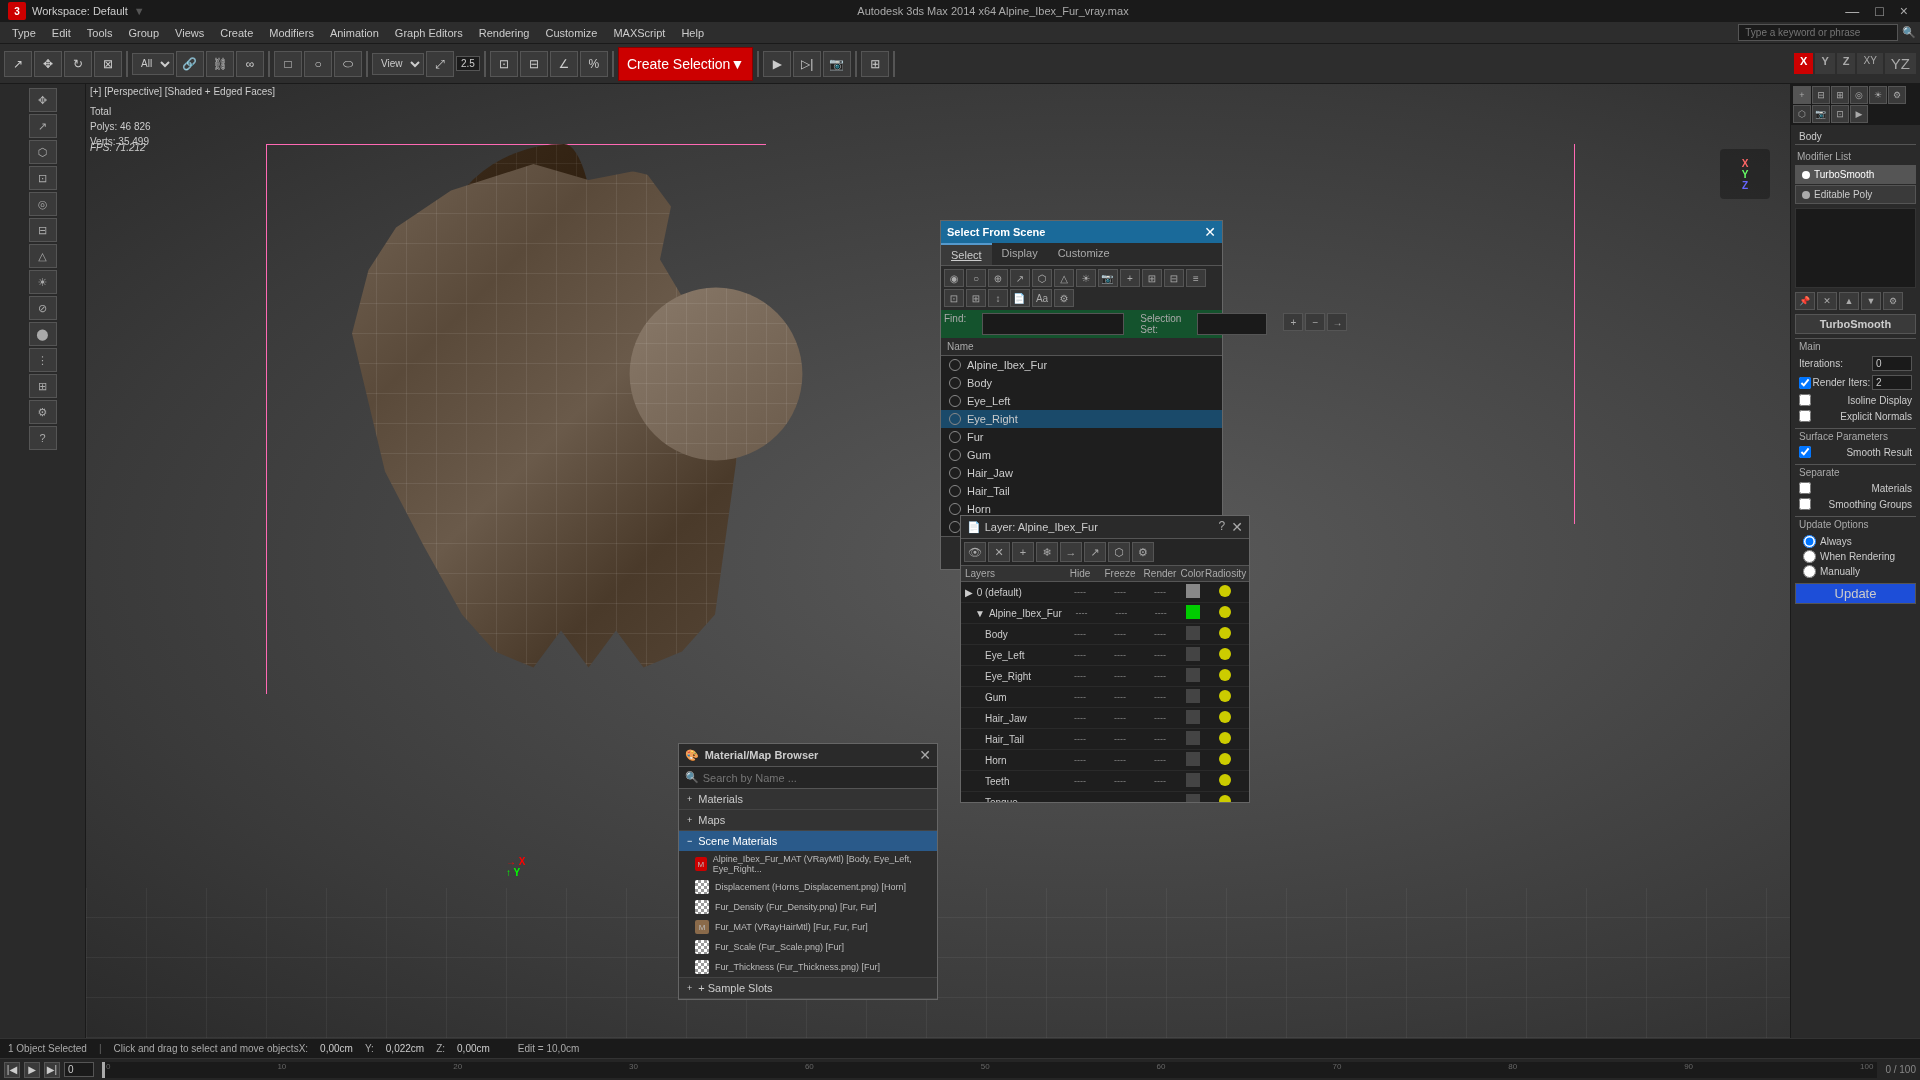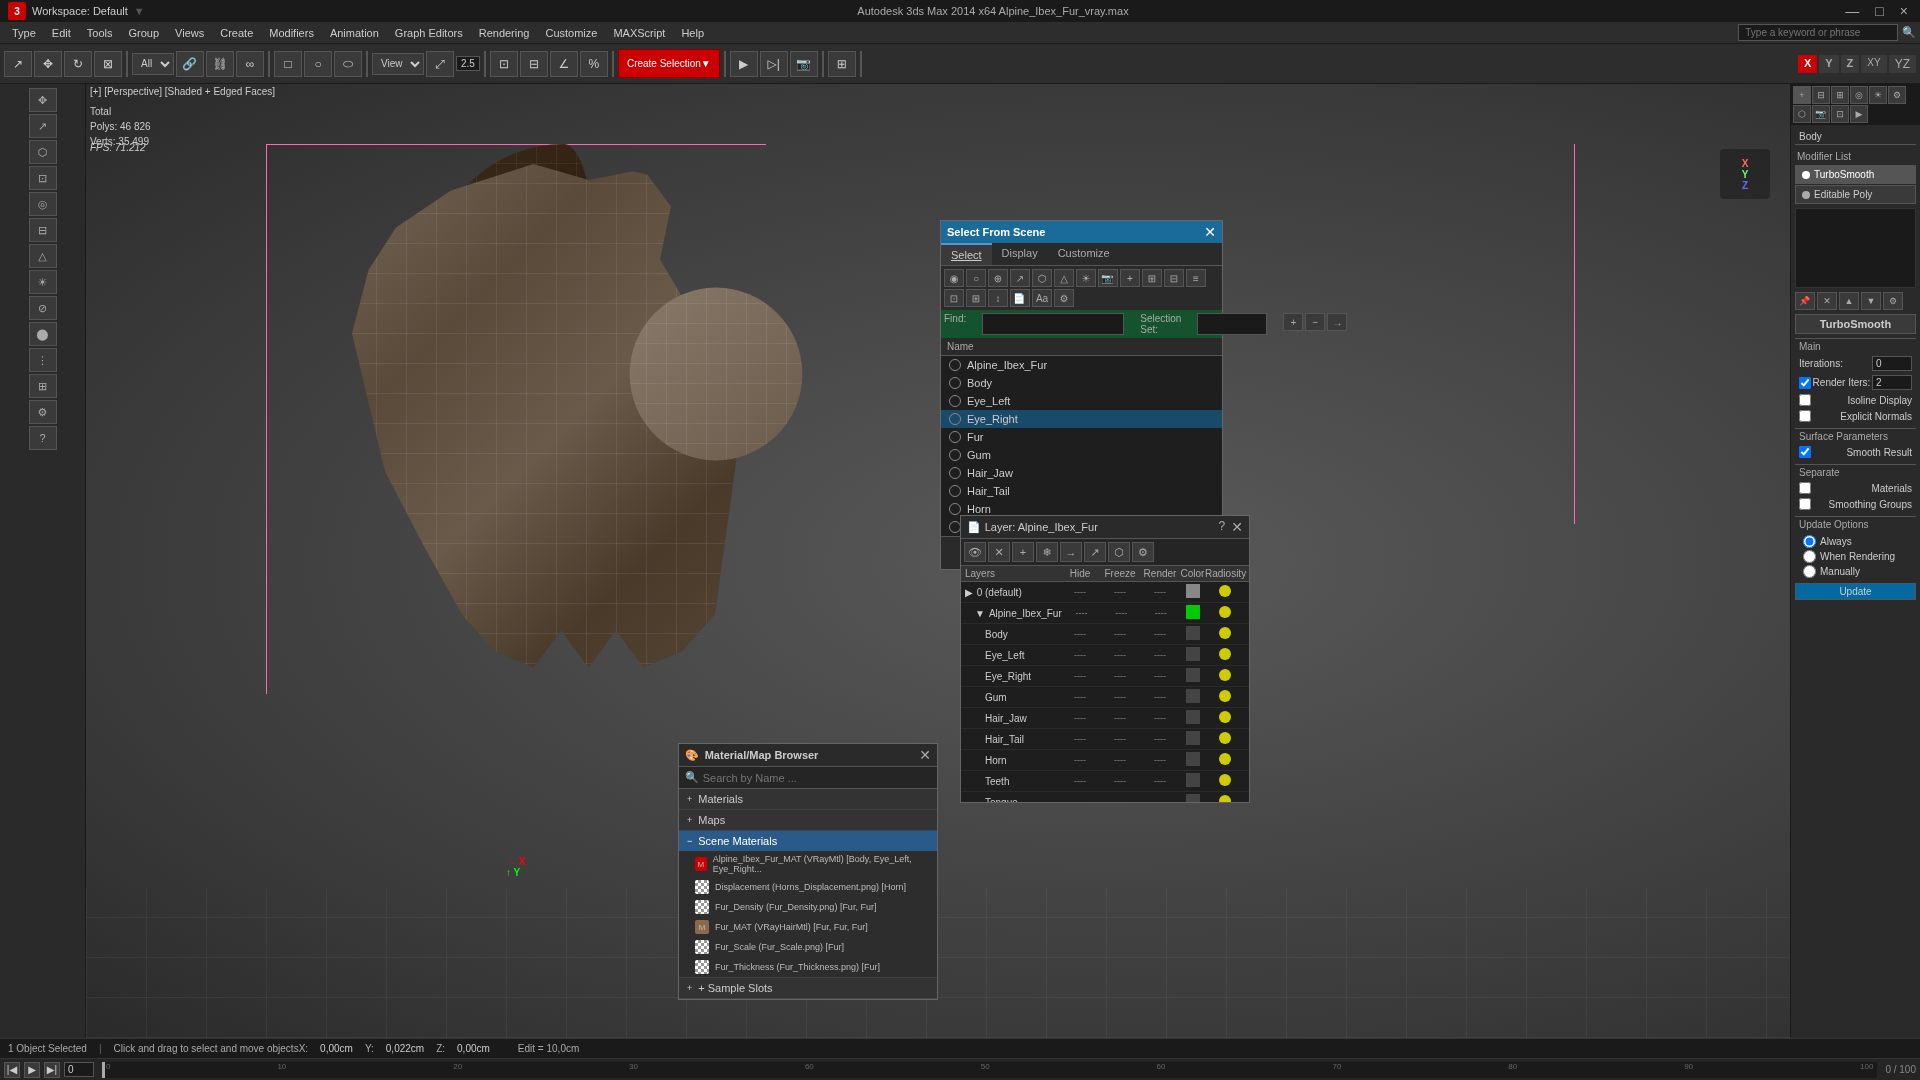--- a/index.html
+++ b/index.html
@@ -54,21 +54,21 @@
     .modifier-list-label { color: #aaa; font-size: 10px; padding: 2px; }
     .modifier-item { background: #3a3a3a; border: 1px solid #555; padding: 3px 6px; font-size: 10px; color: #ccc; margin: 1px 0; display: flex; align-items: center; gap: 4px; }
     .modifier-item.active { background: #555; color: white; }
     .modifier-dot { width: 8px; height: 8px; background: #fff; border-radius: 50%; }
     .modifier-section-title { color: #aaa; font-size: 10px; padding: 2px 4px; border-top: 1px solid #555; margin-top: 4px; }
     .modifier-row { display: flex; align-items: center; justify-content: space-between; padding: 2px 4px; font-size: 10px; }
     .modifier-input { width: 40px; background: #1a1a1a; border: 1px solid #555; color: #ccc; padding: 1px 3px; font-size: 10px; }
     .modifier-checkbox { width: 12px; height: 12px; }
     .modifier-radio-group { padding: 2px 8px; }
     .modifier-radio { display: flex; align-items: center; gap: 4px; font-size: 10px; padding: 1px 0; }
-    .modifier-btn { background: #0369a1; border: 1px solid #555; color: #ccc; font-size: 10px; padding: 2px 8px; cursor: pointer; width: 100%; margin: 2px 0; }
+    .modifier-btn { background: #1d4ed8; border: 1px solid #555; color: #ccc; font-size: 13px; padding: 2px 8px; cursor: pointer; width: 100%; margin: 2px 0; }
 
     
     #select-from-scene { position: absolute; top: 220px; left: 940px; width: 283px; background: #2d2d2d; border: 1px solid #666; z-index: 100; }
     #sfs-titlebar { background: #1a6a9a; display: flex; align-items: center; justify-content: space-between; padding: 3px 6px; }
     #sfs-title { color: white; font-size: 11px; font-weight: bold; }
     #sfs-close { color: white; cursor: pointer; font-size: 14px; }
     #sfs-tabs { display: flex; background: #2a2a2a; border-bottom: 1px solid #555; }
     .sfs-tab { padding: 4px 10px; font-size: 11px; color: #aaa; cursor: pointer; }
     .sfs-tab.active { background: #3a3a3a; color: #ccc; border-top: 2px solid #5599cc; text-decoration: underline; }
     #sfs-toolbar { display: flex; background: #2a2a2a; padding: 3px; gap: 2px; flex-wrap: wrap; }
@@ -220,35 +220,35 @@
   <div class="toolbar-btn">⤢</div>
   <div style="display:flex;align-items:center;background:#1a1a1a;border:1px solid #555;padding:1px 4px;font-size:10px;color:#ccc;">
     <span>2.5</span>
   </div>
   <div class="toolbar-sep"></div>
   <div class="toolbar-btn">⊡</div>
   <div class="toolbar-btn">⊟</div>
   <div class="toolbar-btn">∠</div>
   <div class="toolbar-btn">%</div>
   <div class="toolbar-sep"></div>
-  <div style="background:#c00;border:1px solid #800;color:white;padding:8px 8px;font-size:10px;cursor:pointer;">Create Selection▼</div>
+  <div style="background:#c00;border:1px solid #800;color:white;padding:8px 8px;font-size:14px;cursor:pointer;">Create Selection▼</div>
   <div class="toolbar-sep"></div>
   <div class="toolbar-btn">▶</div>
   <div class="toolbar-btn">▷|</div>
   <div class="toolbar-btn">📷</div>
   <div class="toolbar-sep"></div>
   <div class="toolbar-btn">⊞</div>
   <div class="toolbar-sep"></div>
 
   <div style="display:flex;gap:2px;margin-left:auto;">
     <div style="background:#c00;color:white;padding:2px 6px;font-size:11px;font-weight:bold;">X</div>
     <div style="background:#3a3a3a;color:#aaa;padding:2px 6px;font-size:11px;font-weight:bold;">Y</div>
     <div style="background:#3a3a3a;color:#aaa;padding:2px 6px;font-size:11px;font-weight:bold;">Z</div>
     <div style="background:#3a3a3a;color:#aaa;padding:2px 6px;font-size:10px;">XY</div>
-    <div style="background:#3a3a3a;color:#aaa;padding:2px 6px;font-size:12px;">YZ</div>
+    <div style="background:#3a3a3a;color:#aaa;padding:2px 6px;font-size:15px;">YZ</div>
   </div>
 </div>
 
 <div id="main" style="position:relative; height:calc(1080px - 22px - 22px - 40px - 20px - 22px);">
 
   <div id="left-sidebar">
     <div class="sidebar-icon">✥</div>
     <div class="sidebar-icon">↗</div>
     <div class="sidebar-icon">⬡</div>
     <div class="sidebar-icon">⊡</div>

